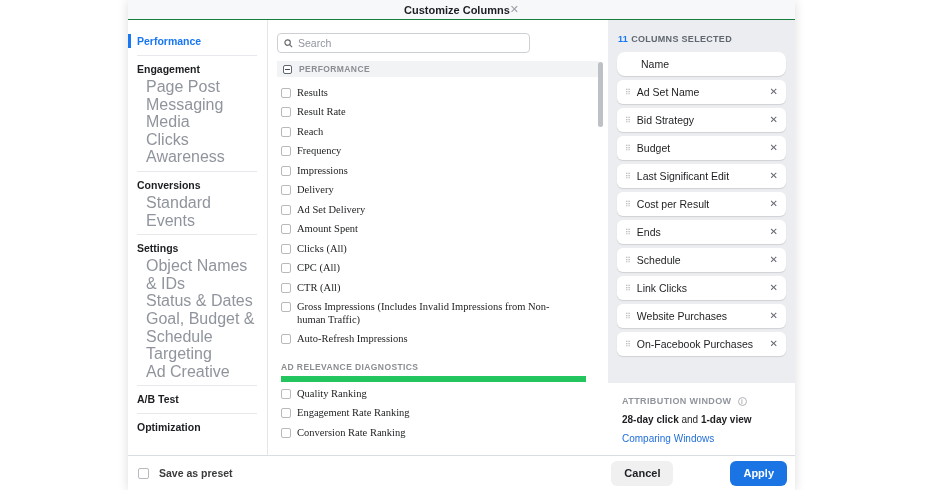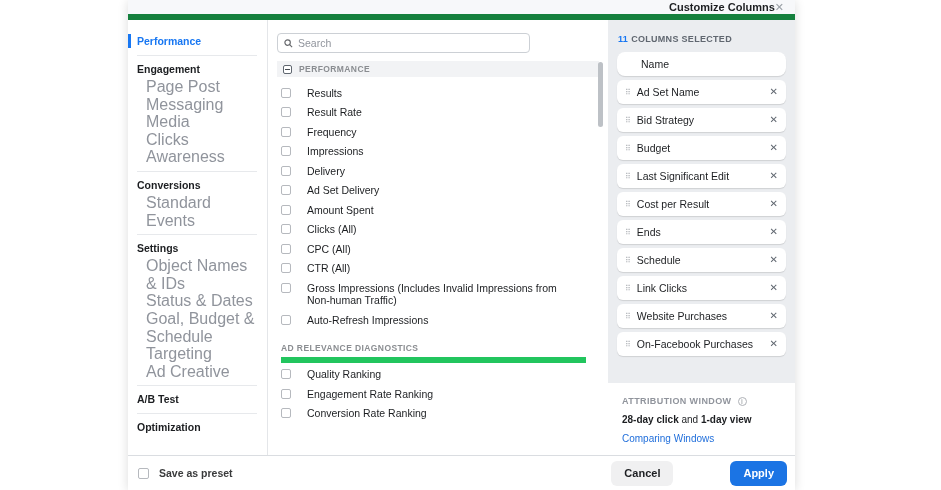--- a/index.html
+++ b/index.html
@@ -1,21 +1,21 @@
 <!DOCTYPE html>
 <html><head>
 <meta charset="utf-8">
 <style>
   * { margin:0; padding:0; box-sizing:border-box; }
   html,body { width:941px; height:490px; background:#ffffff; font-family:"Liberation Sans", sans-serif; overflow:hidden; }
   .dialog { position:absolute; left:128px; top:0; width:667px; height:490px; background:#fff;
             box-shadow:0 1px 10px rgba(0,0,0,.14); display:flex; flex-direction:column; }
   
-  .dlg-header { height:20px; flex:0 0 20px; background:#f7f8fa; border-bottom:6px solid #15803d;
-                display:flex; align-items:center; justify-content:flex-end; padding:0 11px; }
+  .dlg-header { height:20px; flex:0 0 20px; background:#f7f8fa; border-bottom:1px solid #15803d;
+                display:flex; align-items:center; justify-content:center; padding:0 11px; }
   .dlg-title { font-size:11px; font-weight:bold; color:#1c1e21; }
   .dlg-close { font-size:11px; color:#9aa0a6; cursor:pointer; line-height:1; }
   
   .dlg-body { flex:1 1 auto; display:flex; min-height:0; }
   
   .sidebar { width:139px; flex:0 0 139px; padding:8px 10px 0 9px; overflow:hidden; }
   .side-section { padding:4px 0 5px 0; border-bottom:1px solid #e7e9ec; }
   .side-section:last-child { border-bottom:none; }
   .side-head { font-size:10.5px; font-weight:bold; color:#1c1e21; line-height:18px; position:relative; cursor:pointer; }
   .side-head.active { color:#1877f2; }
@@ -27,21 +27,21 @@
   .search-box svg { flex:0 0 auto; }
   .search-input { border:none; outline:none; font-size:10.5px; color:#1c1e21; width:100%; margin-left:5px; font-family:"Liberation Sans",sans-serif; background:transparent; }
   .search-input::placeholder { color:#90949c; }
   .group-bar { margin-top:8px; height:16px; background:#f2f3f5; display:flex; align-items:center; padding:0 6px; }
   .collapse-box { width:9px; height:9px; border:1px solid #606770; border-radius:2px; position:relative; background:#fff; cursor:pointer; }
   .collapse-box::after { content:""; position:absolute; left:1px; right:1px; top:3px; height:1.5px; background:#444950; }
   .group-label { font-size:8.5px; font-weight:bold; color:#8a8d91; letter-spacing:.4px; margin-left:7px; }
   .check-list { margin-top:6px; }
   .check-item { display:flex; align-items:flex-start; padding:3.5px 0 3.5px 4px; cursor:pointer; }
   .cb { width:10px; height:10px; border:1px solid #b6b9be; border-radius:2px; background:#fff; flex:0 0 auto; margin-top:1px; }
-  .check-item .lbl { font-size:10.5px; color:#1c1e21; margin-left:16px; line-height:12.5px; max-width:265px; }
+  .check-item .lbl { font-size:10.5px; color:#1c1e21; margin-left:6px; line-height:12.5px; max-width:265px;font-family:Liberation Serif, serif; }
   .sub-group { margin:13px 0 2px 4px; width:305px; border-bottom:6px solid #22c55e; padding-bottom:4px;
                font-size:8.5px; font-weight:bold; color:#8a8d91; letter-spacing:.4px; }
   .scroll-thumb { position:absolute; right:5px; top:42px; width:5px; height:65px; background:#bdc1c6; border-radius:3px; }
   
   .rightcol { flex:1 1 auto; display:flex; flex-direction:column; background:#fff; }
   .selected-panel { background:#ebedf0; height:363px; flex:0 0 363px; padding:12px 9px 0 9px; overflow:hidden; }
   .sel-count { font-size:9px; font-weight:bold; letter-spacing:.3px; color:#606770; margin:2px 0 8px 1px; }
   .sel-count .num { color:#1877f2; margin-right:3px; }
   .card { height:24px; background:#fff; border-radius:6px; box-shadow:0 1px 1px rgba(0,0,0,.12);
           display:flex; align-items:center; margin-bottom:4px; padding:0 8px; cursor:pointer; }
@@ -128,20 +128,24 @@
           <div class="check-item">
             <span class="cb"></span>
             <span class="lbl">Results</span>
           </div>
           <div class="check-item">
             <span class="cb"></span>
             <span class="lbl">Result Rate</span>
           </div>
           <div class="check-item">
             <span class="cb"></span>
+            <span class="lbl">Reach</span>
+          </div>
+          <div class="check-item">
+            <span class="cb"></span>
             <span class="lbl">Frequency</span>
           </div>
           <div class="check-item">
             <span class="cb"></span>
             <span class="lbl">Impressions</span>
           </div>
           <div class="check-item">
             <span class="cb"></span>
             <span class="lbl">Delivery</span>
           </div>

